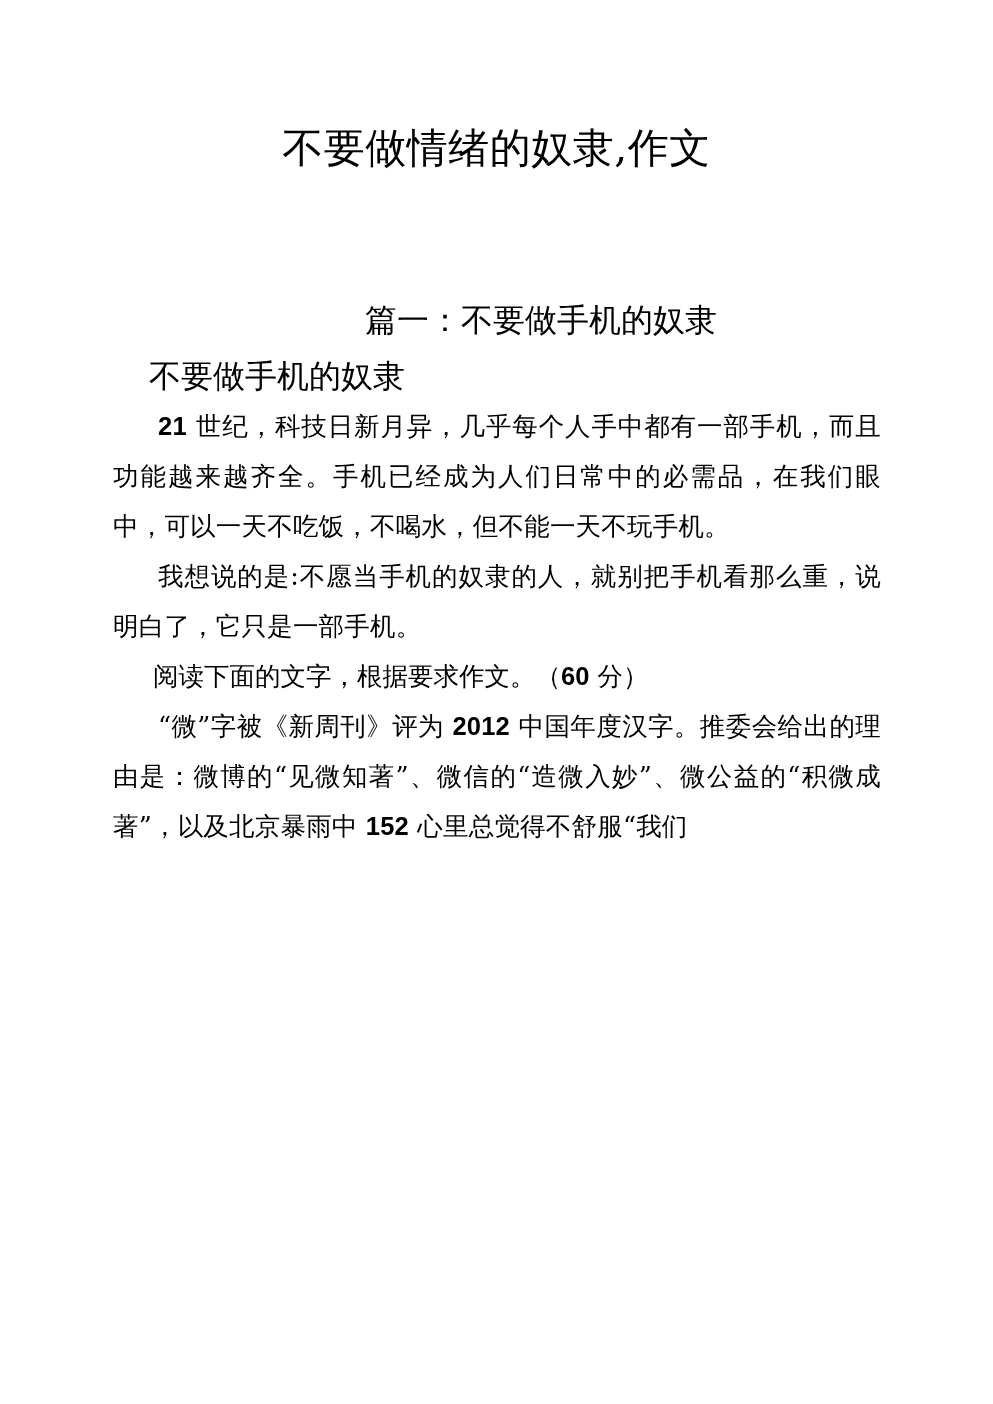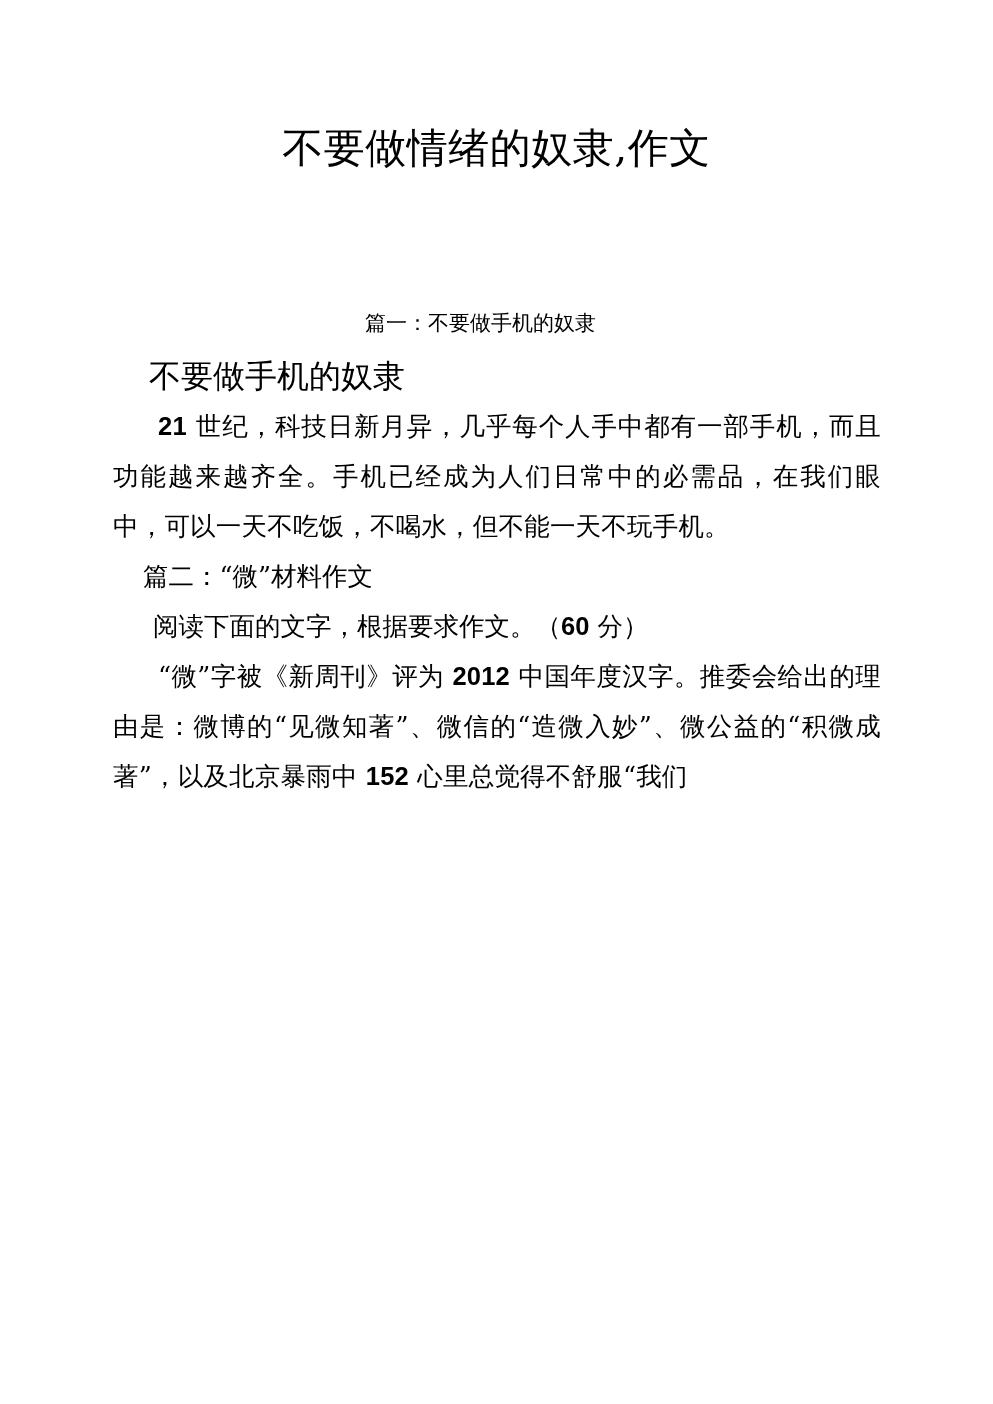--- a/index.html
+++ b/index.html
@@ -51,25 +51,26 @@
     font-size: 25.5px;
     line-height: 50px;
     text-align: justify;
     text-justify: inter-ideograph;
     margin: 0;
     letter-spacing: 0.2px;
   }
 
   
   .section-heading-center {
-    font-size: 21px;
+    font-size: 32px;
     line-height: 50px;
     margin: 0 0 3px 0;
     padding-left: 252px;
     white-space: nowrap;
+    font-family: Liberation Mono, monospace;
   }
 
   
   .section-heading-indent {
     font-size: 25.5px;
     line-height: 50px;
     margin: 0;
     padding-left: 30px;
     white-space: nowrap;
   }
@@ -109,21 +110,21 @@
 
   <div class="body-flow">
 
     <div class="section-heading-center">篇一：不要做手机的奴隶</div>
 
     <div class="line-indent-1">不要做手机的奴隶</div>
 
     <p class="para para-indent"><span class="num">21</span><span> 世纪，科技日新月异，几乎每个人手中都有一部手机，而且功能越来越齐全。手机已经成为人们日常中的必需品，在我们眼中，可以一天不吃饭，不喝水，但不能一天不玩手机。</span></p>
 
 
+    <p class="para para-indent">我想说的是:不愿当手机的奴隶的人，就别把手机看那么重，说明白了，它只是一部手机。</p>
 
-    <div class="section-heading-indent">篇二：“微”材料作文</div>
 
     <div class="line-indent-2"><span>阅读下面的文字，根据要求作文。（</span><span class="num">60</span><span> 分）</span></div>
 
     <p class="para para-indent"><span>“微”字被《新周刊》评为 </span><span class="num">2012</span><span> 中国年度汉字。推委会给出的理由是：微博的“见微知著”、微信的“造微入妙”、微公益的“积微成著”，以及北京暴雨中 </span><span class="num">152</span><span> 心里总觉得不舒服“我们</span></p>
 
   </div>
 </div>
 
 </body></html>

